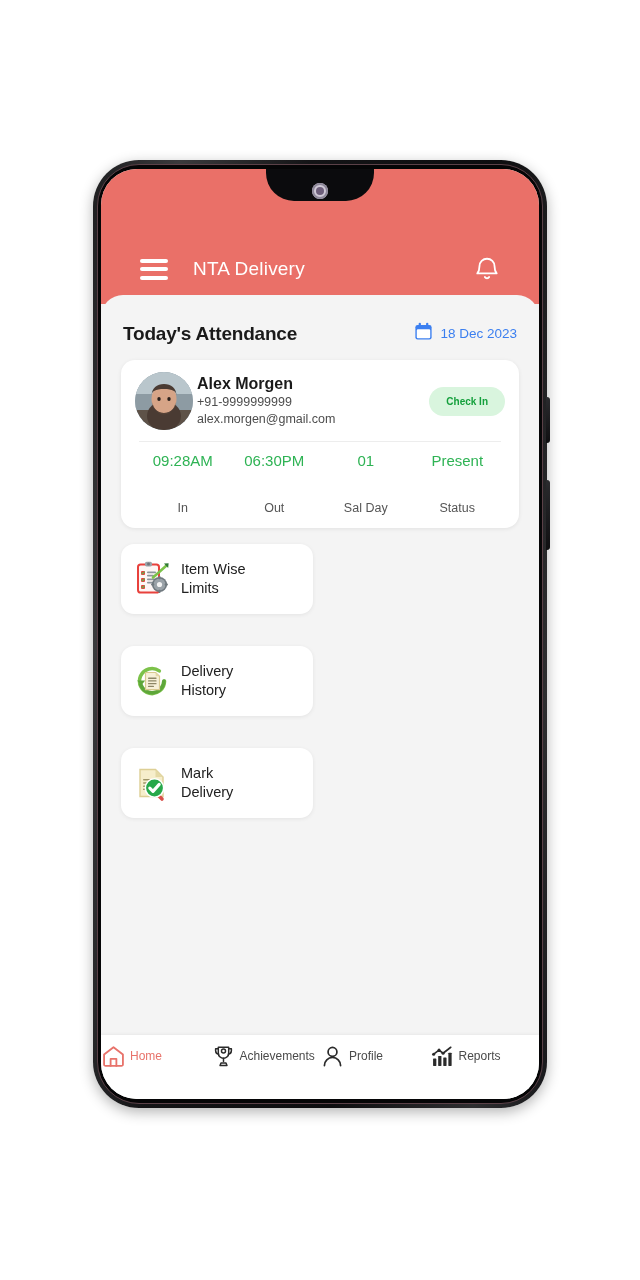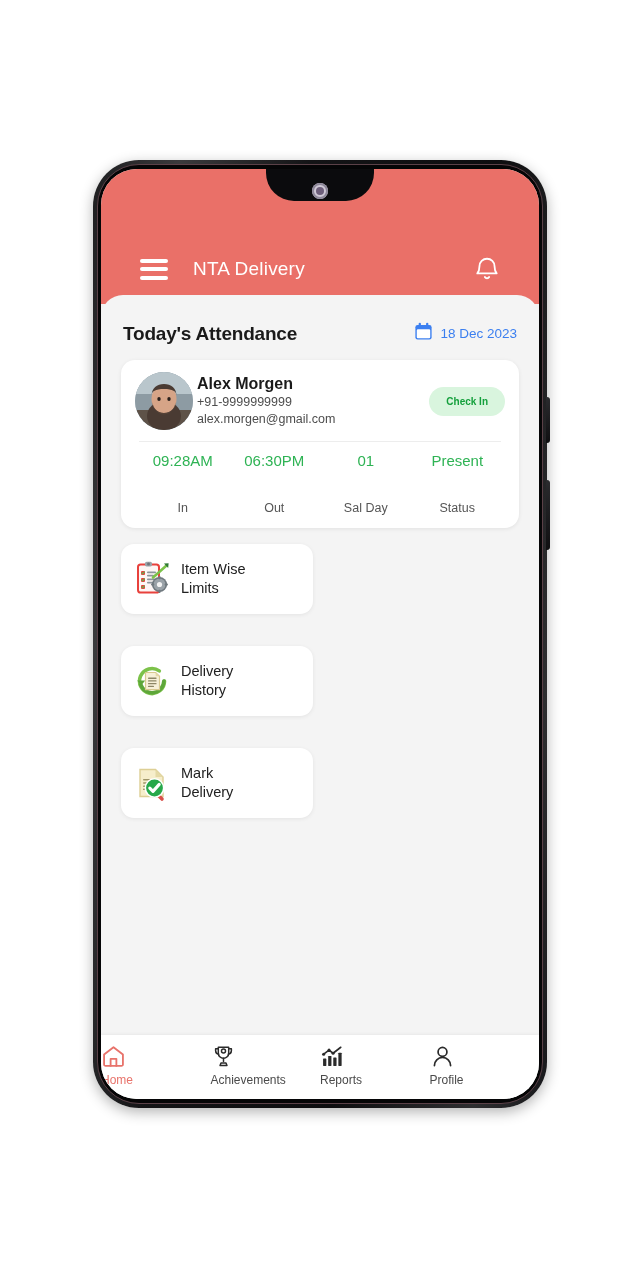--- a/index.html
+++ b/index.html
@@ -296,21 +296,22 @@
     display: flex;
     align-items: flex-start;
     padding-top: 8px;
     z-index: 20;
     box-sizing: border-box;
     box-shadow: 0 -1px 3px rgba(0,0,0,0.05);
   }
   .nav-item {
     flex: 1;
     display: flex;
-    flex-direction: column;
+    flex-direction: row;
+    align-items: center;
     gap: 4px;
     cursor: pointer;
   }
   .nav-icon { height: 26px; display: flex; align-items: center; }
   .nav-label {
     font-size: 12px;
     color: #4a4a4a;
   }
   .nav-item.active .nav-label { color: #e8736b; }
 </style>
@@ -525,46 +526,46 @@
             <path d="M13 14.9v3.3"></path>
             <path d="M9.4 22.3h7.2l-1-2.6h-5.2Z"></path>
             <circle cx="13" cy="7.2" r="2.1"></circle>
           </svg>
         </span>
         <span class="nav-label">Achievements</span>
       </div>
 
       <div class="nav-item">
         <span class="nav-icon">
+          <svg viewBox="0 0 26 26" width="25" height="25" fill="none" stroke="#2b2b2b" stroke-width="1.8" stroke-linecap="round">
+            <circle cx="13" cy="8.2" r="4.6"></circle>
+            <path d="M4.6 22.4a8.4 8.4 0 0 1 16.8 0"></path>
+          </svg>
+        </span>
+        <span class="nav-label">Profile</span>
+      </div>
+
+      <div class="nav-item">
+        <span class="nav-icon">
           <svg viewBox="0 0 26 26" width="25" height="25">
             <g fill="#2b2b2b">
               <rect x="3.2" y="15.2" width="3.4" height="7.6" rx=".5"></rect>
               <rect x="8.5" y="12.4" width="3.4" height="10.4" rx=".5"></rect>
               <rect x="13.8" y="14" width="3.4" height="8.8" rx=".5"></rect>
               <rect x="19.1" y="9.2" width="3.4" height="13.6" rx=".5"></rect>
             </g>
             <path d="M3.8 10.6 L9.4 6.4 L13.6 9.6 L21.6 3.4" fill="none" stroke="#2b2b2b" stroke-width="1.7" stroke-linecap="round" stroke-linejoin="round"></path>
             <circle cx="9.4" cy="6.4" r="1.6" fill="#2b2b2b"></circle>
             <circle cx="13.6" cy="9.6" r="1.6" fill="#2b2b2b"></circle>
             <circle cx="3.8" cy="10.6" r="1.6" fill="#2b2b2b"></circle>
           </svg>
         </span>
         <span class="nav-label">Reports</span>
       </div>
 
-      <div class="nav-item">
-        <span class="nav-icon">
-          <svg viewBox="0 0 26 26" width="25" height="25" fill="none" stroke="#2b2b2b" stroke-width="1.8" stroke-linecap="round">
-            <circle cx="13" cy="8.2" r="4.6"></circle>
-            <path d="M4.6 22.4a8.4 8.4 0 0 1 16.8 0"></path>
-          </svg>
-        </span>
-        <span class="nav-label">Profile</span>
-      </div>
-
     </div>
 
     <div id="notch-wrap">
       <div id="notch-drop"></div>
 
       <div id="front-camera"></div>
     </div>
 
   </div>
 </div>

